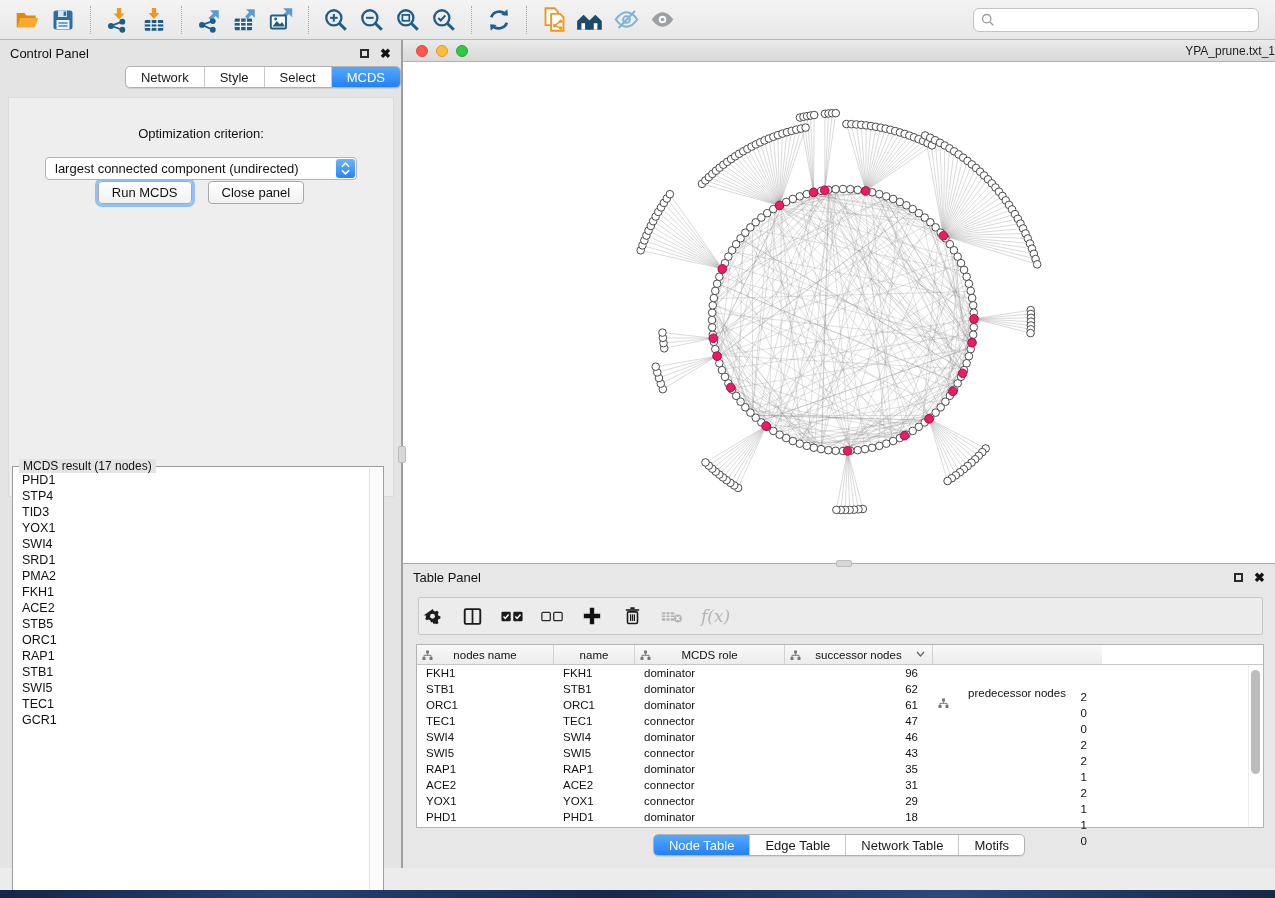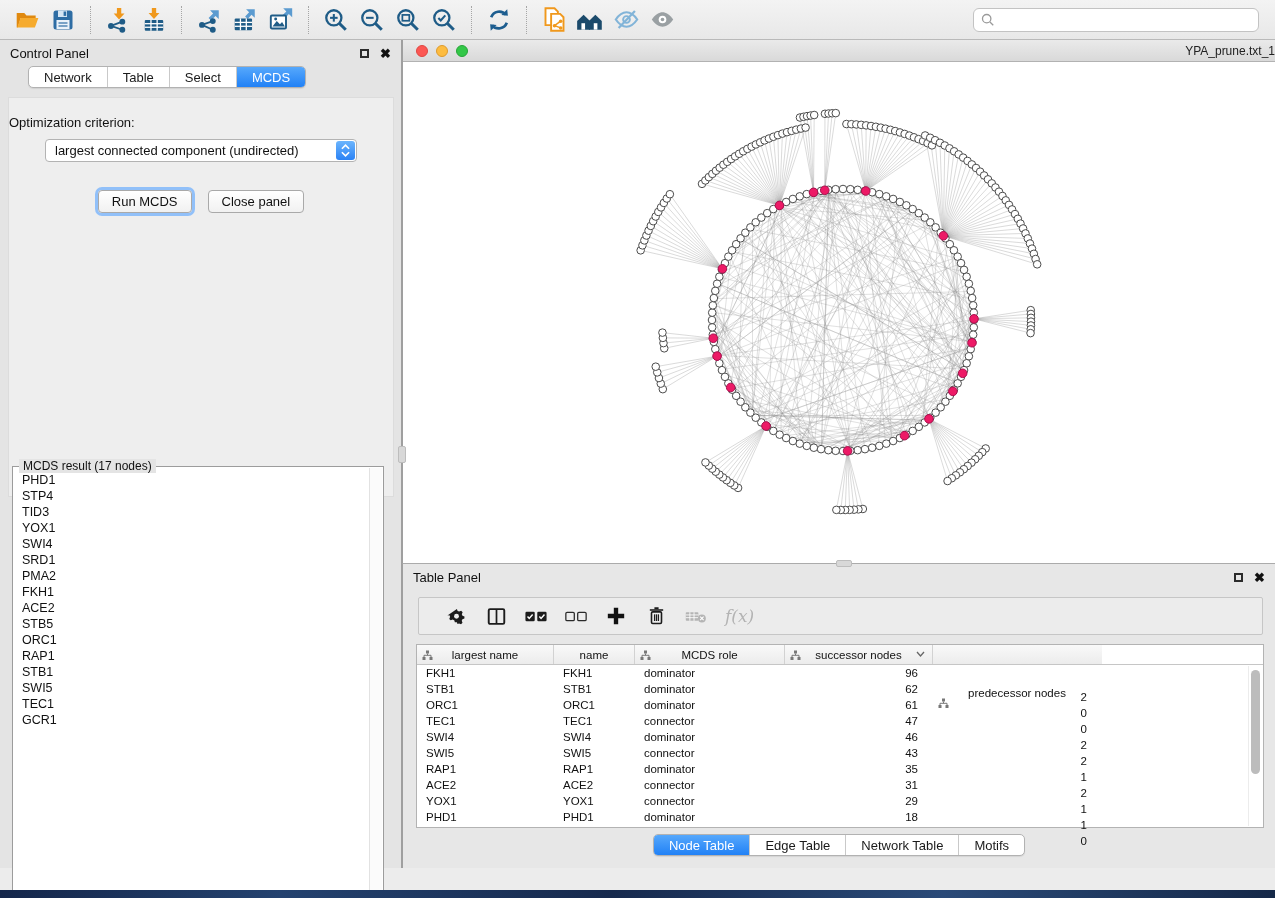--- a/index.html
+++ b/index.html
@@ -18,35 +18,35 @@
   .search-wrap svg{margin-left:7px;}
   .search-wrap input{border:0;outline:0;background:transparent;flex:1;height:20px;font-size:13px;padding-left:5px;}
 
   
   .cp{position:absolute;left:0;top:40px;width:402px;height:828px;background:#e4e4e4;
       border-right:1px solid #9f9f9f;}
   .panel-head{height:26px;display:flex;align-items:center;padding:0 10px;font-size:13px;}
   .win-btns{margin-left:auto;display:flex;gap:11px;align-items:center;}
   .float-ic{width:9px;height:9px;border:2px solid #2b2b2b;}
   .close-ic{font-size:13px;font-weight:bold;color:#111;line-height:1;}
-  .seg-row{display:flex;justify-content:flex-start;padding-left:28px;}
+  .seg-row{display:flex;justify-content:flex-end;padding-left:28px;}
   .seg{display:flex;border:1px solid #b2b2b2;border-radius:5px;overflow:hidden;background:#fff;height:22px;
        box-shadow:0 1px 1px rgba(0,0,0,.08);}
   .seg span{padding:0 15px;font-size:13px;border-left:1px solid #c9c9c9;display:flex;align-items:center;color:#1a1a1a;}
   .seg span:first-child{border-left:none;}
   .seg span.active{background:linear-gradient(#56a8fc,#2181f6);color:#fff;}
   .cp-card{position:absolute;left:8px;top:57px;width:386px;height:400px;background:#eeeeee;
       border:1px solid #dcdcdc;}
-  .crit-label{margin-top:17px;font-size:13px;}
-  .mac-select{position:relative;margin:9px auto 0;width:312px;height:23px;background:#fff;
+  .crit-label{margin-top:28px;text-align:center;font-size:13px;}
+  .mac-select{position:relative;margin:16px auto 0;width:312px;height:23px;background:#fff;
       border:1px solid #b3b3b3;border-radius:4px;display:flex;align-items:center;padding-left:9px;font-size:13px;}
   .stepper{position:absolute;right:1px;top:1px;width:19px;height:19px;border-radius:3px;
       background:linear-gradient(#6cb5fd,#2a82f5);display:flex;flex-direction:column;
       align-items:center;justify-content:center;gap:1px;}
-  .btn-row{display:flex;justify-content:center;gap:16px;margin-top:28px;}
+  .btn-row{display:flex;justify-content:center;gap:16px;margin-top:1px;}
   .btn{height:23px;padding:0 13px;background:linear-gradient(#ffffff,#f1f1f1);
       border:1px solid #a9a9a9;border-radius:4px;font-size:13px;display:flex;align-items:center;}
   .btn.focus{box-shadow:0 0 0 3px rgba(96,168,255,.65);}
   .group{position:absolute;left:12px;top:426px;width:372px;height:440px;border:1px solid #9c9c9c;background:#fff;}
   .group-title{position:absolute;top:-8px;left:6px;background:#e4e4e4;padding:0 4px;font-size:12px;color:#111;}
   .mcds-list{position:absolute;left:1px;top:1px;right:14px;bottom:1px;overflow:hidden;
       font-size:12.5px;line-height:16px;padding:4px 0 0 8px;}
   .list-scroll{position:absolute;top:1px;right:1px;bottom:1px;width:13px;background:#fbfbfb;border-left:1px solid #e2e2e2;}
 
   
@@ -59,21 +59,21 @@
   .canvas{position:absolute;left:0;top:22px;width:873px;height:501px;background:#fff;}
   .grip-v{position:absolute;left:398px;top:446px;width:8px;height:17px;background:#d8d8d8;
       border:1px solid #bdbdbd;border-radius:2px;z-index:5;}
   .grip-h{position:absolute;left:836px;top:560px;width:16px;height:7px;background:#d8d8d8;
       border:1px solid #bdbdbd;border-radius:2px;z-index:5;}
 
   
   .tp{position:absolute;left:402px;top:563px;width:873px;height:305px;background:#e7e7e7;
       border-left:1px solid #9f9f9f;border-top:1px solid #ababab;}
   .tp-toolbar{position:absolute;left:15px;right:12px;top:33px;height:38px;background:#ececec;
-      border:1px solid #c6c6c6;border-radius:2px;display:flex;align-items:center;gap:18px;padding-left:26px;}
+      border:1px solid #c6c6c6;border-radius:2px;display:flex;align-items:center;gap:18px;padding-left:2px;}
   .tp-ic{display:flex;align-items:center;justify-content:center;width:22px;height:22px;}
   .fx{font-family:"DejaVu Serif",serif;font-style:italic;font-size:17px;color:#b3b3b3;}
   .table{position:absolute;left:13px;right:11px;top:80px;height:184px;background:#fff;border:1px solid #b3b3b3;}
   .thead{display:flex;height:20px;background:linear-gradient(#f9f9f9,#ececec);border-bottom:1px solid #c6c6c6;}
   .th{position:relative;display:flex;align-items:center;justify-content:center;
       border-right:1px solid #d2d2d2;font-size:11.5px;color:#111;}
   .th .col-ic{position:absolute;left:5px;top:5px;display:flex;}
   .th .sort-ic{position:absolute;right:7px;top:6px;display:flex;}
   .th-fill{flex:1;background:#fff;}
   .tbody{position:relative;}
@@ -261,21 +261,21 @@
     <div class="panel-head">
       <span>Control Panel</span>
       <span class="win-btns">
         <span class="float-ic"></span>
         <span class="close-ic">✖</span>
       </span>
     </div>
     <div class="seg-row">
         <div class="seg">
           <span>Network</span>
-          <span>Table</span>
+          <span>Style</span>
           <span>Select</span>
           <span class="active">MCDS</span>
         </div>
       </div>
 
     <div class="cp-card">
       <div class="crit-label">Optimization criterion:</div>
       <div class="mac-select">
         <span>largest connected component (undirected)</span>
         <span class="stepper">
@@ -1058,21 +1058,21 @@
       <div class="thead">
           <div class="th w0">
             <span class="col-ic">
               <svg width="11" height="11" viewBox="0 0 11 11">
                 <rect x="4" y="0.5" width="3" height="3" fill="#777"></rect>
                 <rect x="0.5" y="7" width="3" height="3" fill="#777"></rect>
                 <rect x="7.5" y="7" width="3" height="3" fill="#777"></rect>
                 <path d="M5.5 3.5V5.3M2 7V5.3h7V7" stroke="#777" fill="none"></path>
               </svg>
             </span>
-            <span>largest name</span>
+            <span>nodes name</span>
           </div>
           <div class="th w1">
             <span>name</span>
           </div>
           <div class="th w2">
             <span class="col-ic">
               <svg width="11" height="11" viewBox="0 0 11 11">
                 <rect x="4" y="0.5" width="3" height="3" fill="#777"></rect>
                 <rect x="0.5" y="7" width="3" height="3" fill="#777"></rect>
                 <rect x="7.5" y="7" width="3" height="3" fill="#777"></rect>

